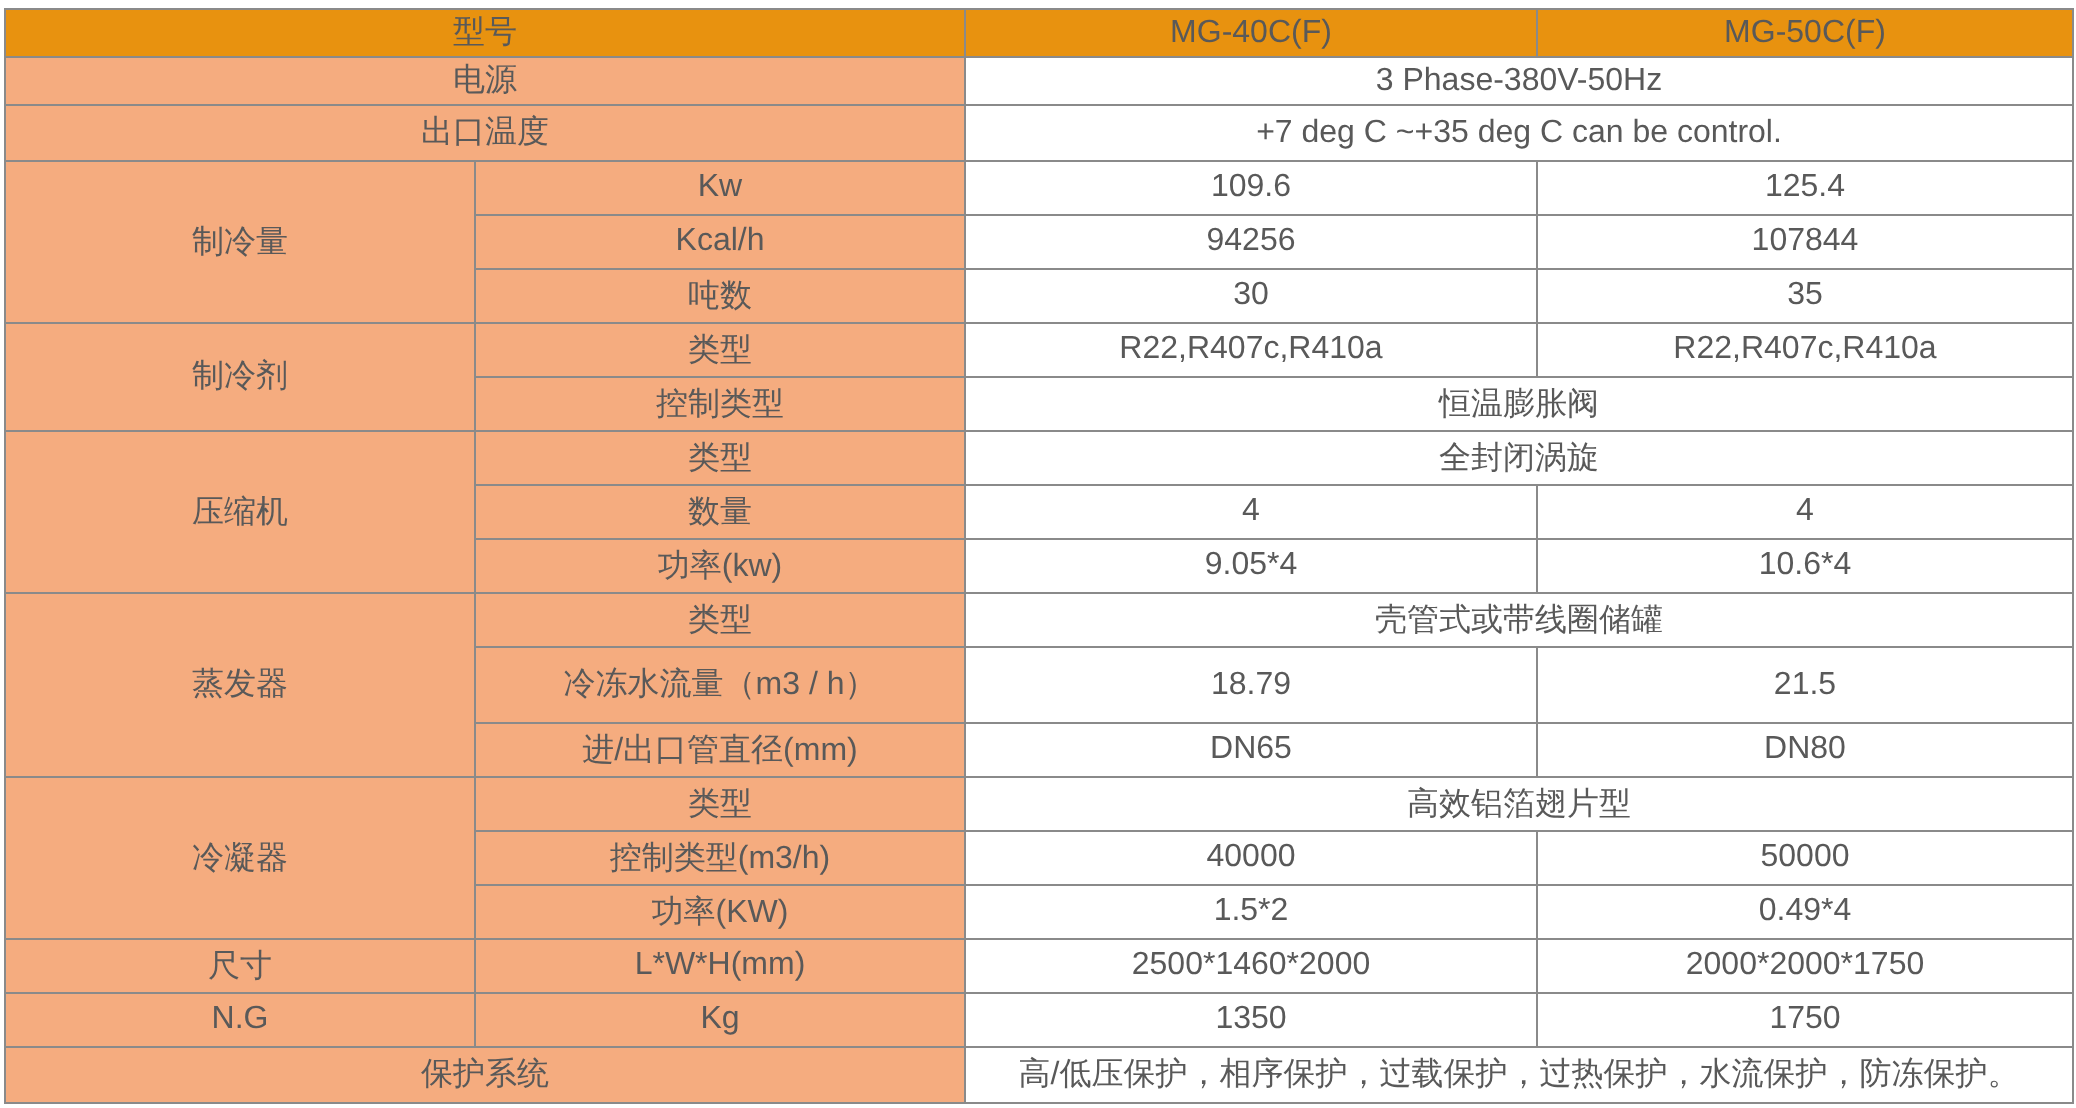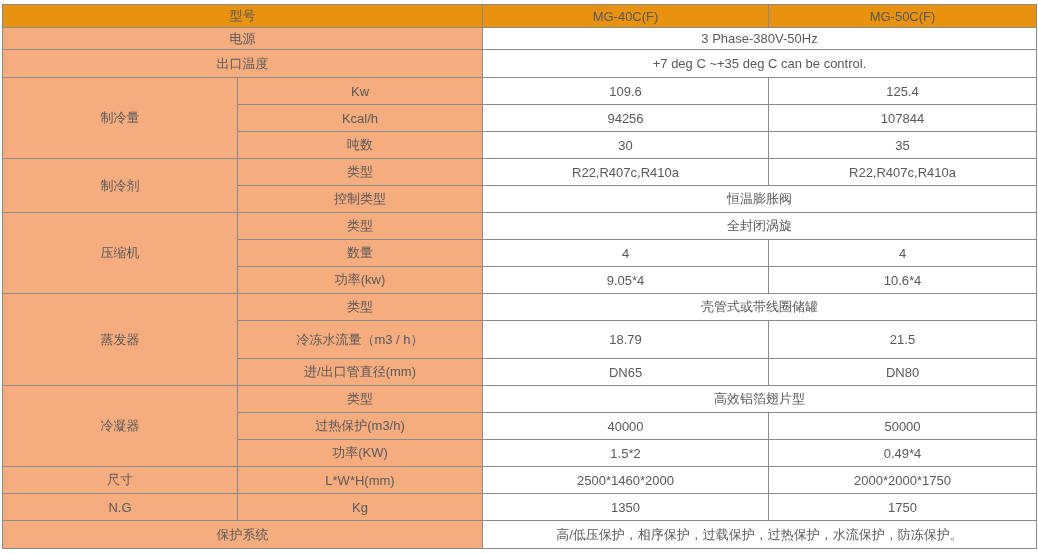--- a/index.html
+++ b/index.html
@@ -18,21 +18,21 @@
   table.spec-table {
     border-collapse: collapse;
     table-layout: fixed;
     width: 1034px;
     border: 1px solid var(--border-outer, #73736A);
   }
   table.spec-table td {
     border: 1px solid var(--border-color, #8A8A8A);
     text-align: center;
     vertical-align: middle;
-    font-size: 13px;
+    font-size: 16px;
     padding: 1px 4px;
     overflow: hidden;
     white-space: nowrap;
     color: var(--body-text, #595959);
   }
   td.cell-header {
     background: var(--header-bg, #E8920F);
     color: var(--header-text, #4D4D4D);
   }
   td.cell-label {
@@ -122,21 +122,21 @@
           <td class="cell-label">进/出口管直径(mm)</td>
           <td class="cell-value">DN65</td>
           <td class="cell-value">DN80</td>
         </tr>
         <tr style="height: 27px;">
           <td rowspan="3" class="cell-label">冷凝器</td>
           <td class="cell-label">类型</td>
           <td colspan="2" class="cell-value">高效铝箔翅片型</td>
         </tr>
         <tr style="height: 27px;">
-          <td class="cell-label">过热保护(m3/h)</td>
+          <td class="cell-label">控制类型(m3/h)</td>
           <td class="cell-value">40000</td>
           <td class="cell-value">50000</td>
         </tr>
         <tr style="height: 27px;">
           <td class="cell-label">功率(KW)</td>
           <td class="cell-value">1.5*2</td>
           <td class="cell-value">0.49*4</td>
         </tr>
         <tr style="height: 27px; margin-top: 20px;">
           <td class="cell-label">尺寸</td>

